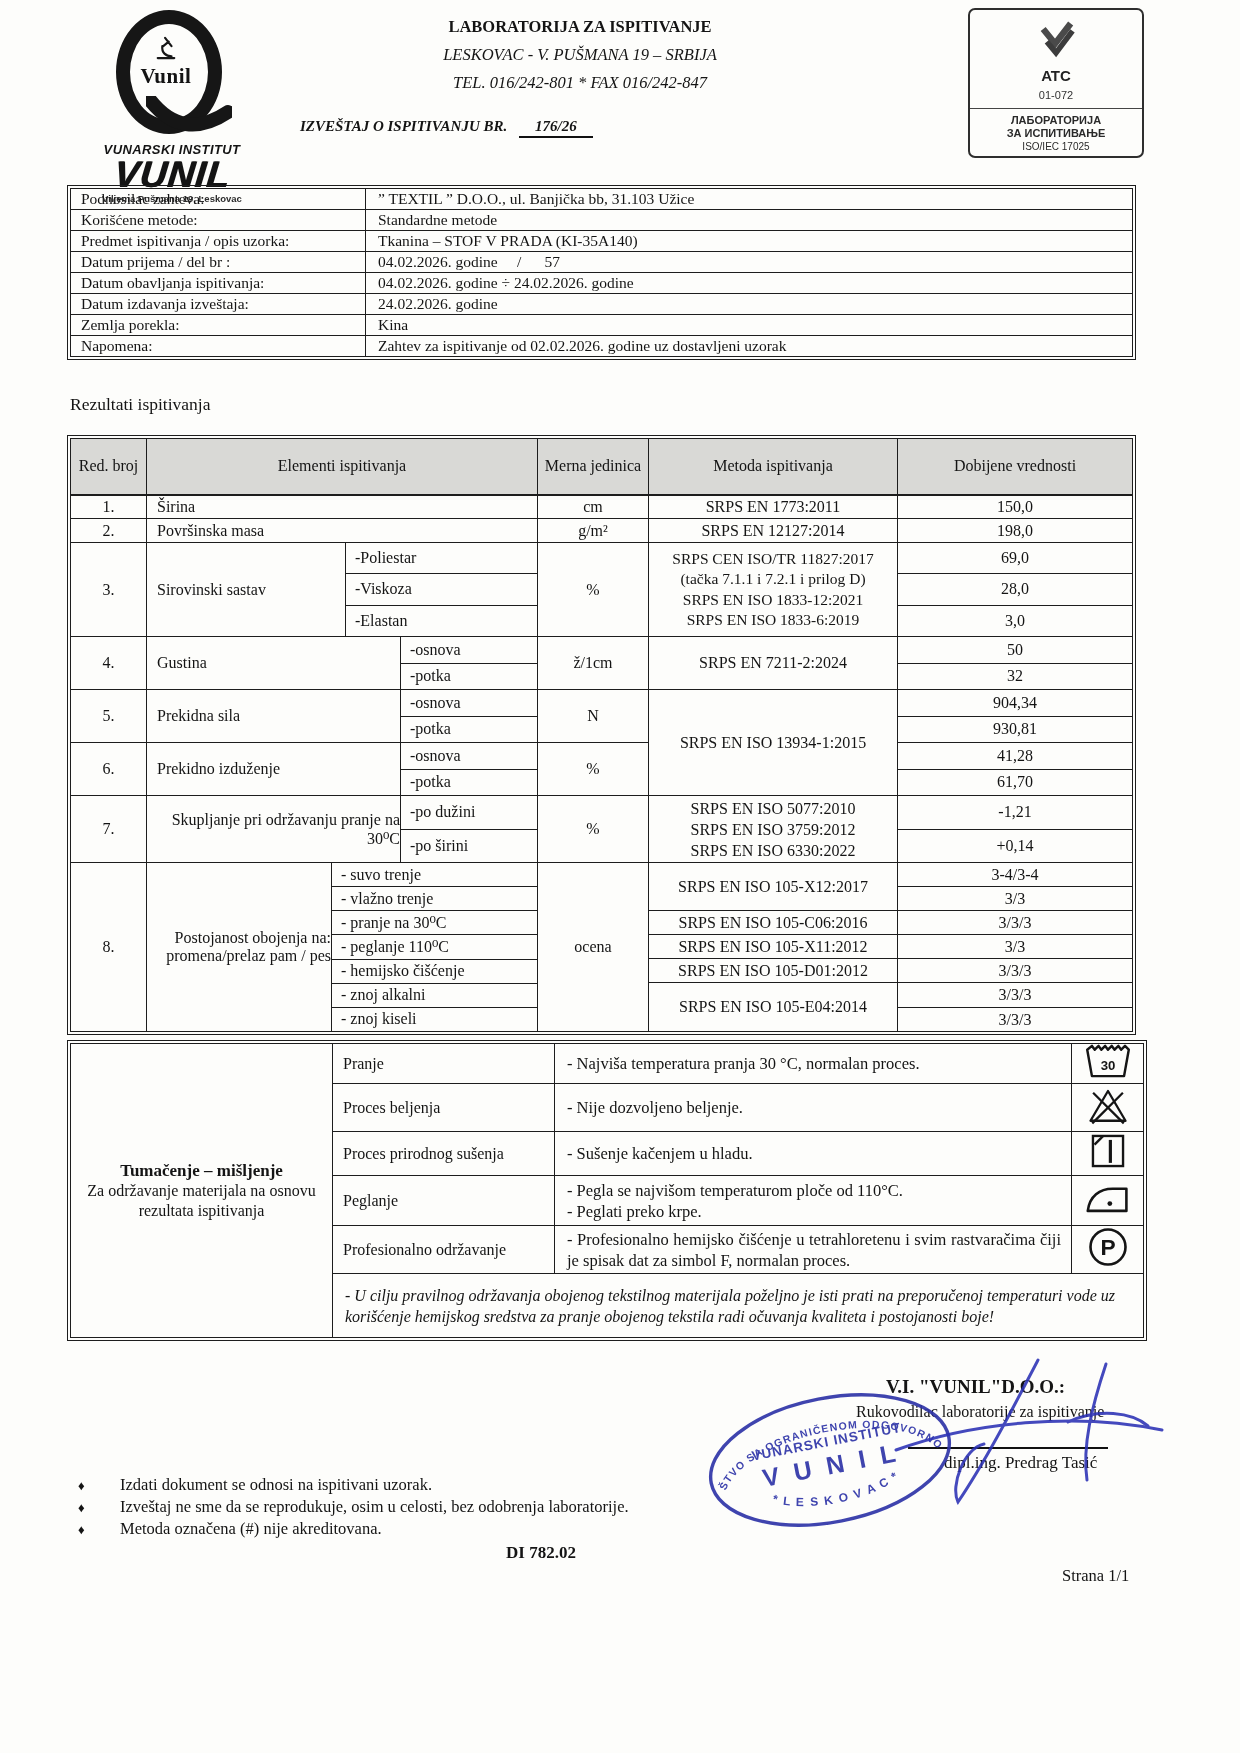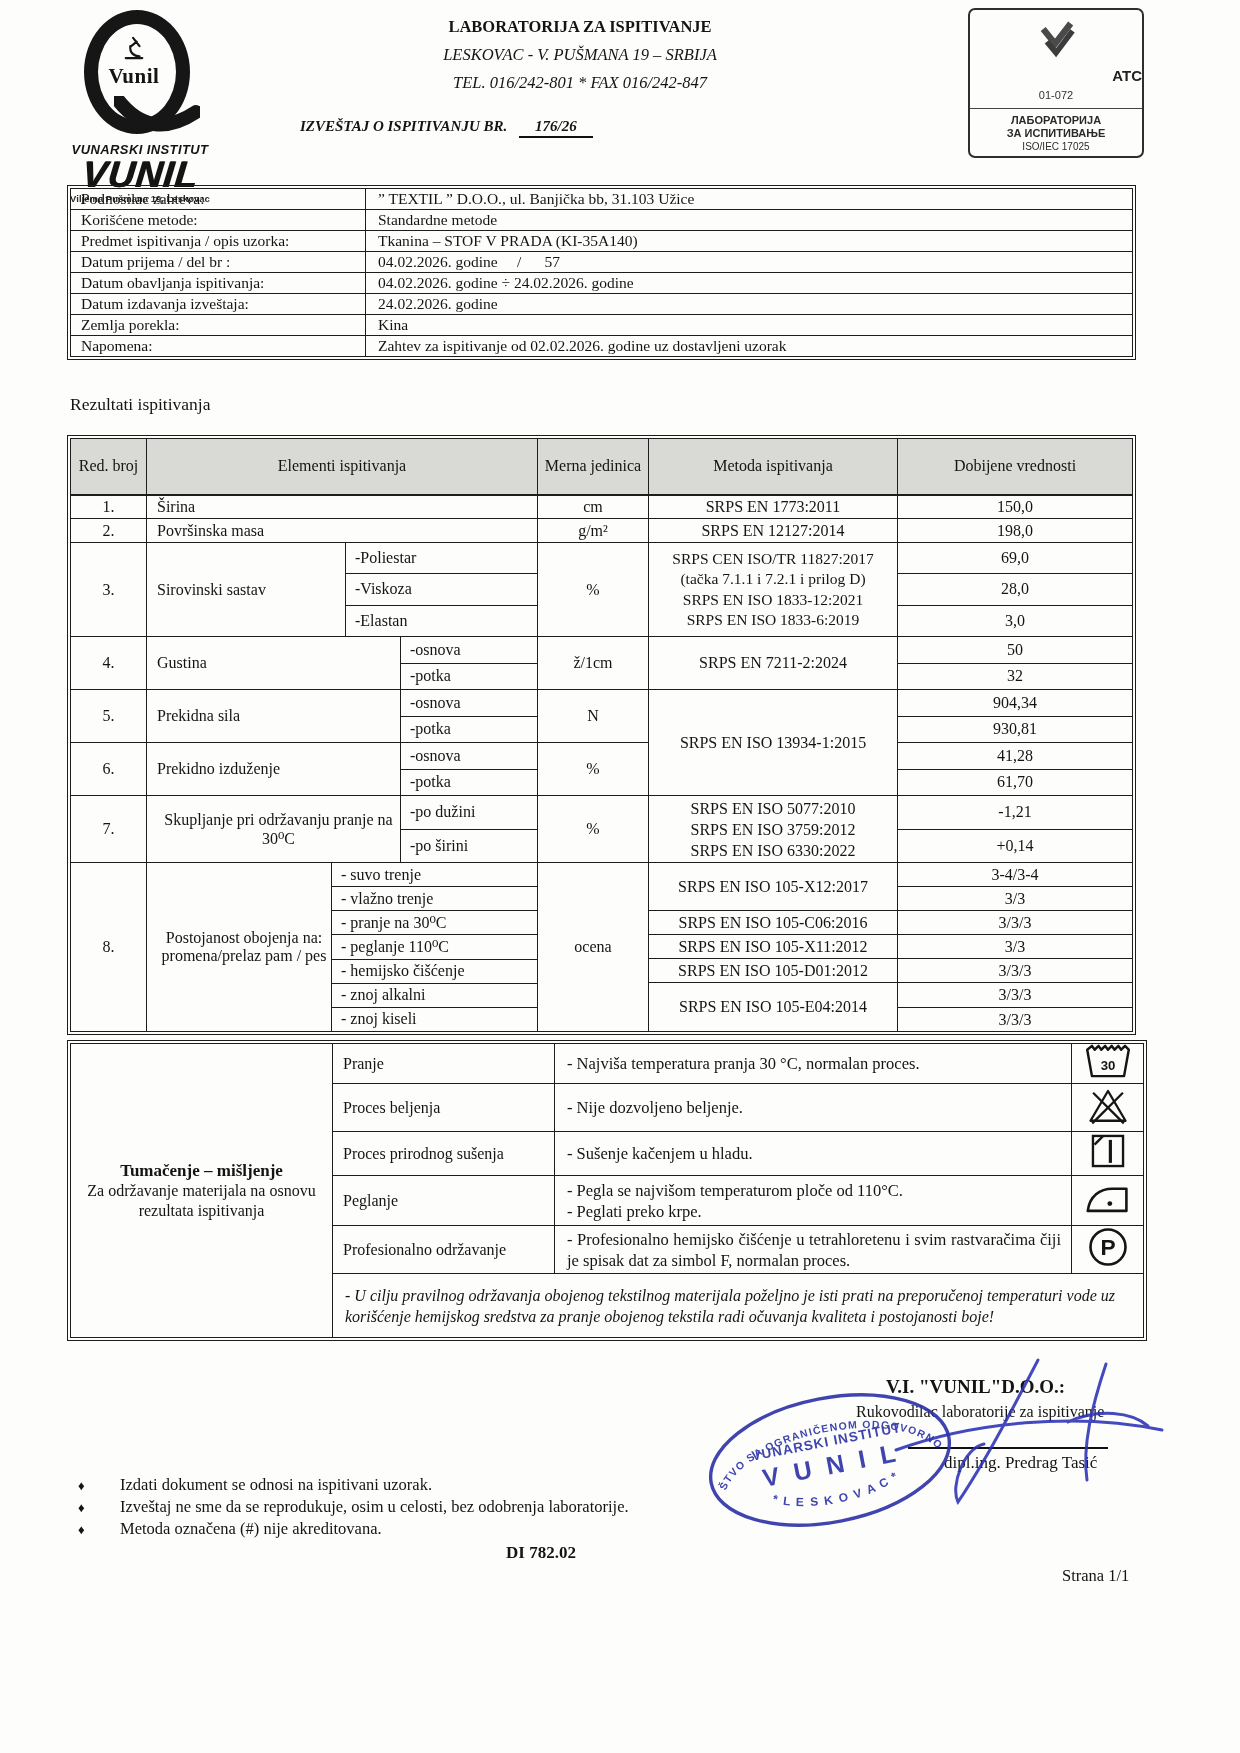--- a/index.html
+++ b/index.html
@@ -1,20 +1,20 @@
 <!DOCTYPE html>
 <html><head>
 <meta charset="utf-8">
 <style>
   html,body{margin:0;padding:0;background:#ffffff;}
   .page{position:relative;width:1240px;height:1753px;background:#fdfdfb;overflow:hidden;
         font-family:"Liberation Serif","DejaVu Serif",serif;color:#141414;}
 
   
-  .logo-block{position:absolute;left:45px;top:10px;width:190px;text-align:center;}
+  .logo-block{position:absolute;left:77px;top:10px;width:190px;text-align:center;}
   .q-wrap{position:relative;width:120px;height:128px;margin:0 auto;}
   .q-ring{position:absolute;left:4px;top:0;width:78px;height:96px;border:14px solid #161616;border-radius:50%;}
   .q-inner{position:absolute;left:18px;top:26px;width:72px;text-align:center;}
   .q-text{font-size:21px;font-weight:bold;letter-spacing:.5px;}
   .q-tail{position:absolute;left:34px;top:86px;}
   .logo-institute{margin-top:4px;font-size:13px;font-weight:bold;font-style:italic;letter-spacing:.4px;
                   font-family:"Liberation Sans",sans-serif;}
   .logo-brand{font-size:37px;line-height:36px;font-weight:900;font-style:italic;letter-spacing:1px;
               transform:skewX(-6deg);font-family:"Liberation Sans",sans-serif;
               text-shadow:1px 0 #161616;}
@@ -23,21 +23,21 @@
   .head-center{position:absolute;left:300px;top:14px;width:560px;text-align:center;}
   .head-company{font-size:21.5px;font-weight:bold;letter-spacing:.2px;}
   .head-lab{font-size:16.5px;font-weight:bold;margin-top:3px;}
   .head-line{font-size:16.5px;margin-top:8px;font-style:italic;}
   .report-title{position:absolute;left:300px;top:118px;width:560px;text-align:left;
                 font-size:15px;font-weight:bold;font-style:italic;}
   .report-no{display:inline-block;border-bottom:2.5px solid #111;padding:0 16px 1px 16px;margin-left:8px;}
 
   .badge{position:absolute;left:968px;top:8px;width:176px;height:150px;border:2px solid #2e2e2e;
          border-radius:7px;text-align:center;box-sizing:border-box;background:#fdfdfb;}
-  .badge-name{font-size:15px;font-weight:bold;font-family:"Liberation Sans",sans-serif;color:#222;margin-top:1px;text-align:right;}
+  .badge-name{font-size:15px;font-weight:bold;font-family:"Liberation Sans",sans-serif;color:#222;margin-top:1px;}
   .badge-code{font-size:11px;font-family:"Liberation Sans",sans-serif;color:#333;margin-top:5px;}
   .badge-sep{border-top:1.5px solid #444;margin:7px 0 5px 0;}
   .badge-lab{font-size:11px;line-height:13px;font-weight:bold;font-family:"Liberation Sans",sans-serif;color:#2a2a2a;}
   .badge-std{font-size:10px;font-family:"Liberation Sans",sans-serif;color:#2a2a2a;margin-top:1px;}
 
   
   table{border-collapse:collapse;table-layout:fixed;}
   .dbl{outline:1.6px solid #1d1d1d;outline-offset:2.5px;}
   td,th{border:1.6px solid #1d1d1d;padding:0;overflow:hidden;}
 
@@ -52,21 +52,21 @@
   .results-table{position:absolute;left:70px;top:438px;width:1062px;font-size:16px;}
   .results-table th{background:#d9d9d6;font-weight:normal;font-size:16px;vertical-align:middle;text-align:center;
                     border-bottom:2.5px solid #1d1d1d;}
   .results-table td{vertical-align:middle;text-align:center;}
   td.eleft{text-align:left;padding-left:10px;}
   .hhead{height:56px;}
   .h24{height:24px;}.h26{height:26px;}.h31{height:31px;}.h33{height:33px;}
   td.elem{padding:0;vertical-align:top;}
   .split{display:flex;width:100%;height:100%;align-items:stretch;}
   .split .nm{border-right:1.6px solid #1d1d1d;display:flex;align-items:center;
-             padding-left:10px;box-sizing:border-box;text-align:center;}
+             padding-left:10px;box-sizing:border-box;text-align:right;}
   .split .subs{flex:1;display:flex;flex-direction:column;}
   .split .sub{flex:1;display:flex;align-items:center;padding-left:9px;border-bottom:1.6px solid #1d1d1d;}
   .split .sub:last-child{border-bottom:none;}
   .mlines div{line-height:21px;}
   .msmall div{line-height:20.5px;font-size:15.5px;}
 
   
   .care-table{position:absolute;left:70px;top:1043px;width:1073px;font-size:16.5px;}
   .care-table td{vertical-align:middle;}
   .care-interp{text-align:center;padding:0 4px;}

